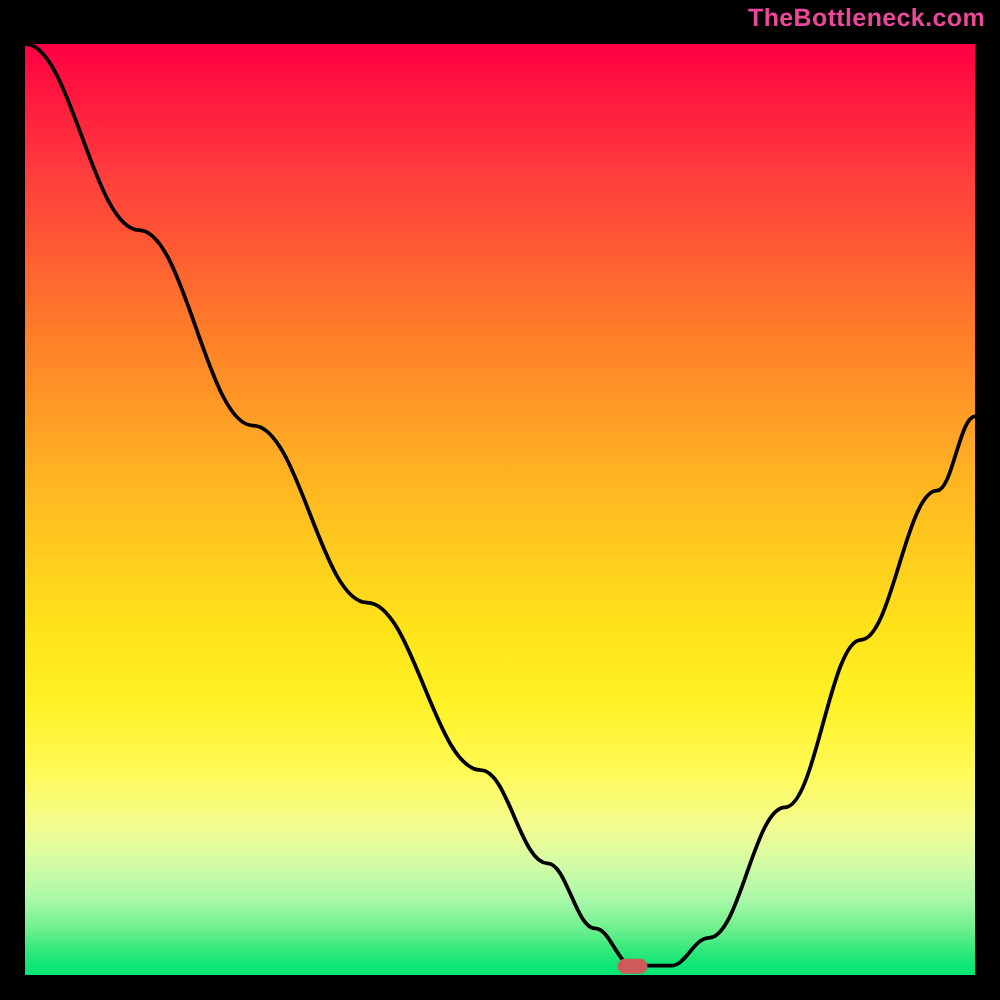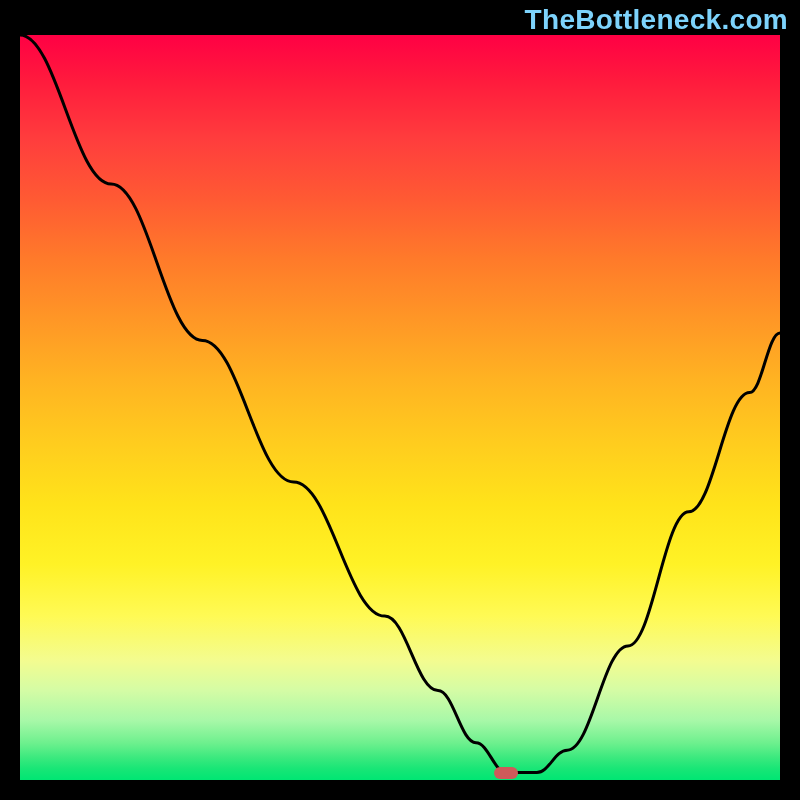--- a/index.html
+++ b/index.html
@@ -14,22 +14,22 @@
   .frame {
     position: relative;
     width: 800px;
     height: 800px;
     background: #000;
   }
   .attribution {
     position: absolute;
     top: 4px;
     right: 12px;
-    color: #7dd3fc;
-    font-size: 28px;
+    color: #ec4899;
+    font-size: 20px;
     font-weight: 600;
     letter-spacing: 0.3px;
   }
   .plot-area {
     position: absolute;
     left: 20px;
     top: 35px;
     width: 760px;
     height: 745px;
     overflow: hidden;

